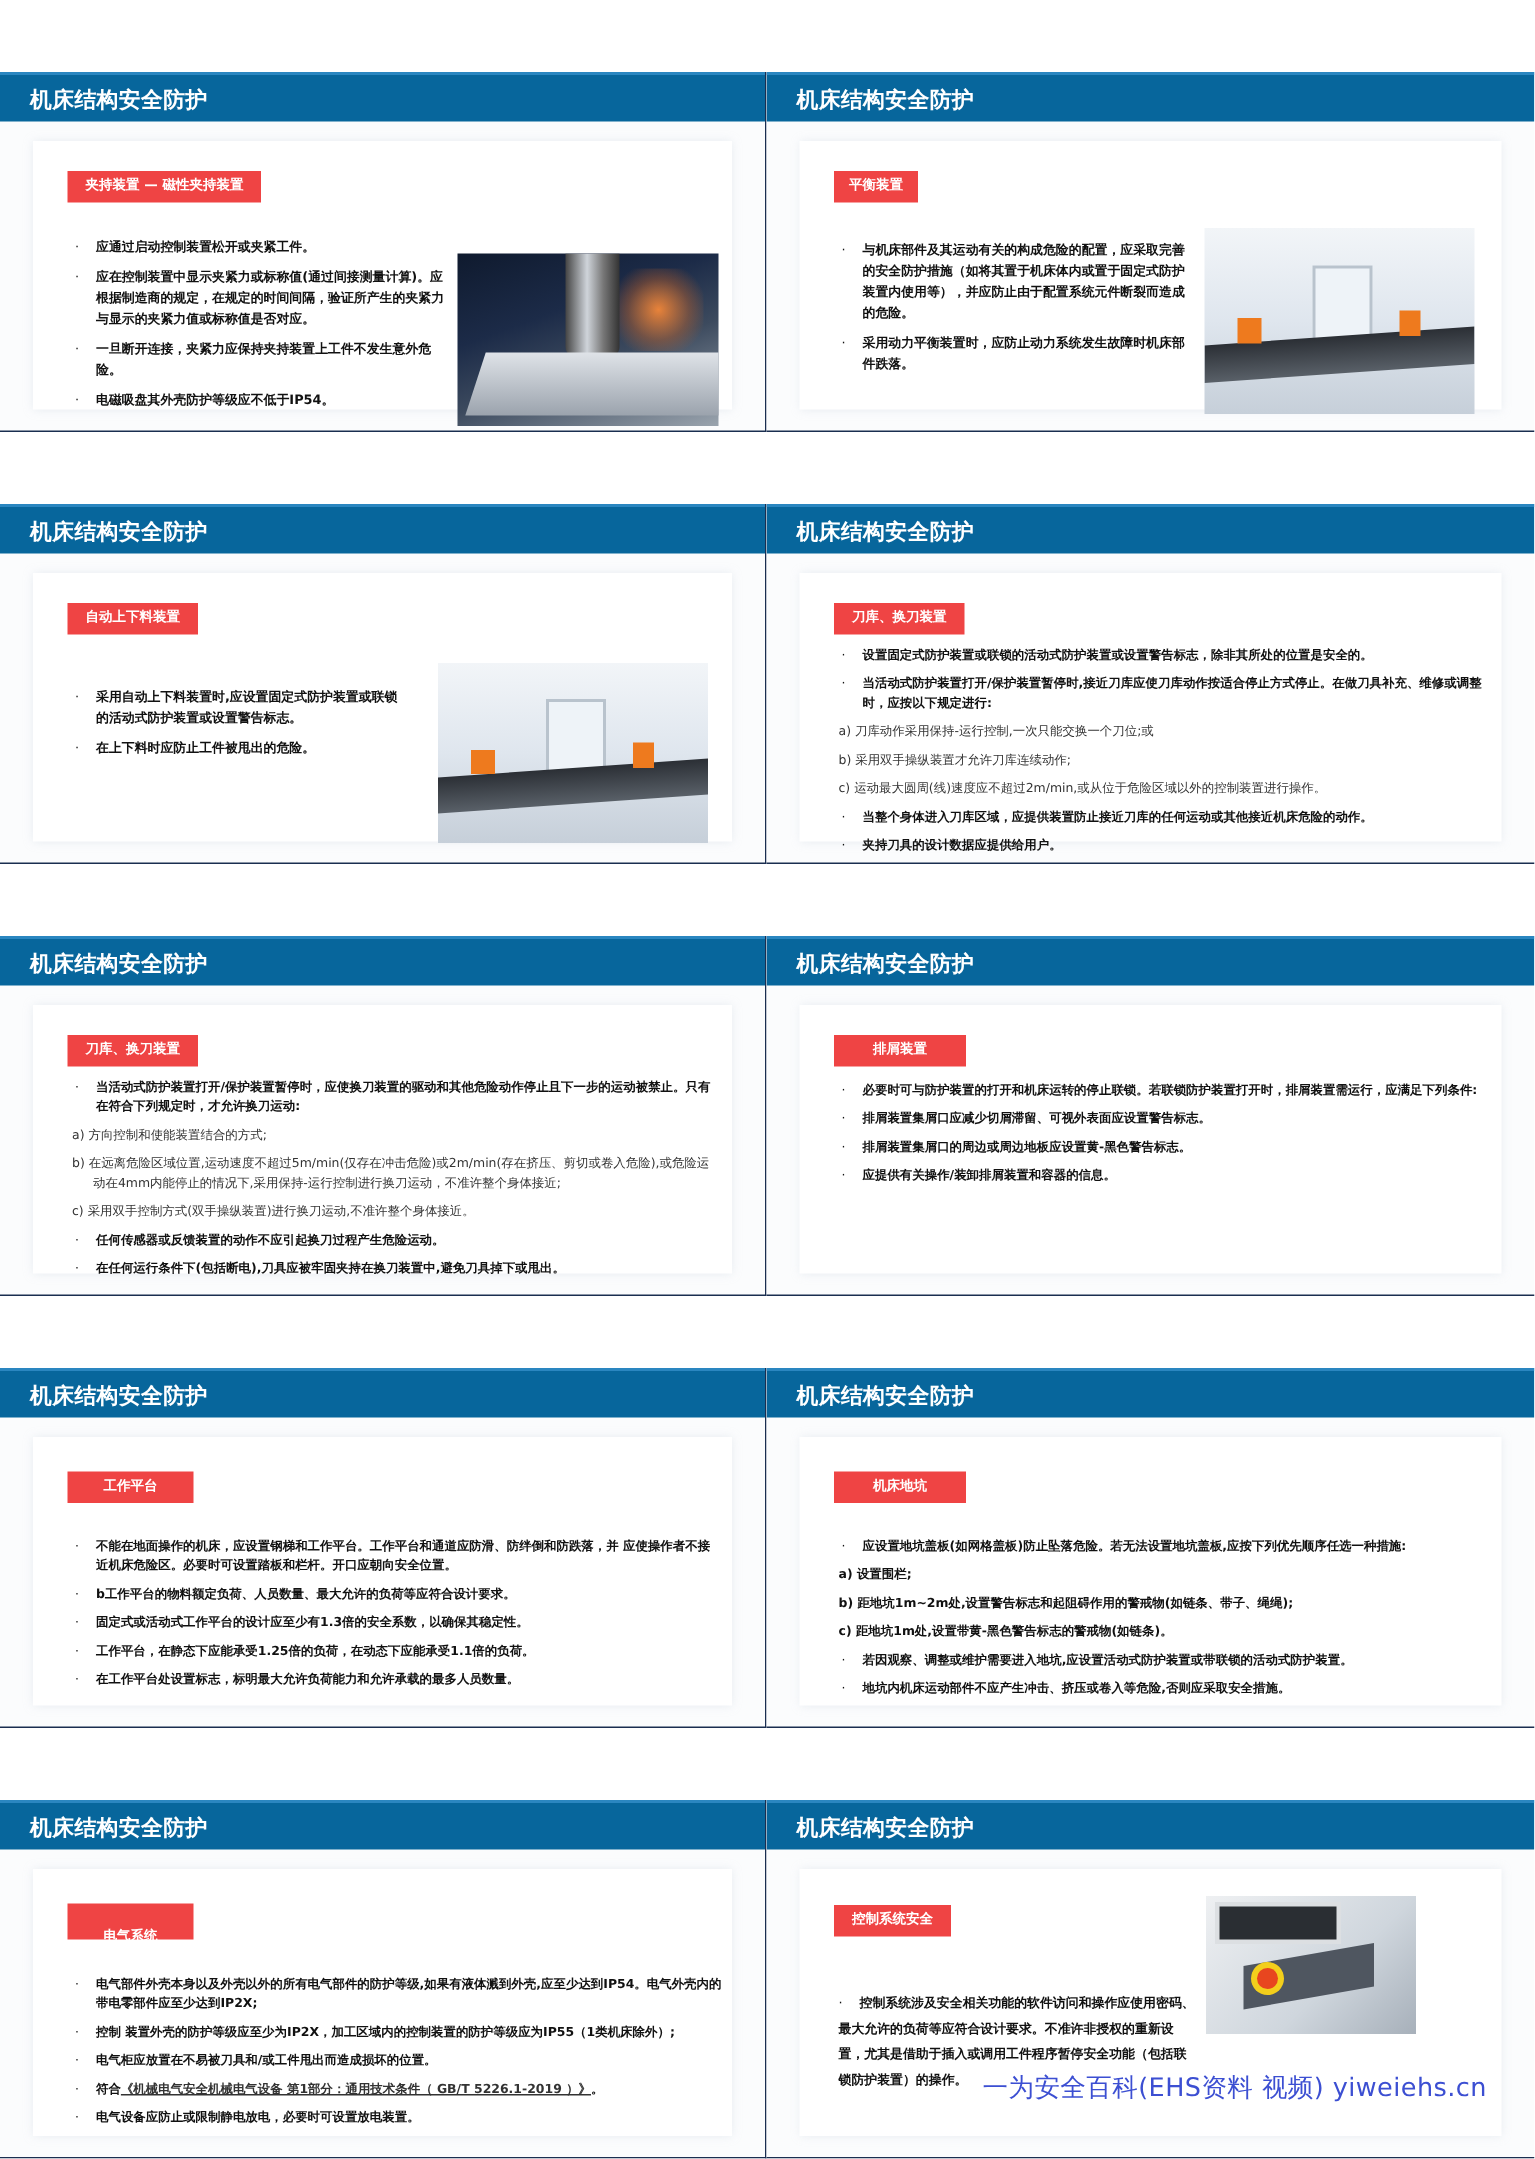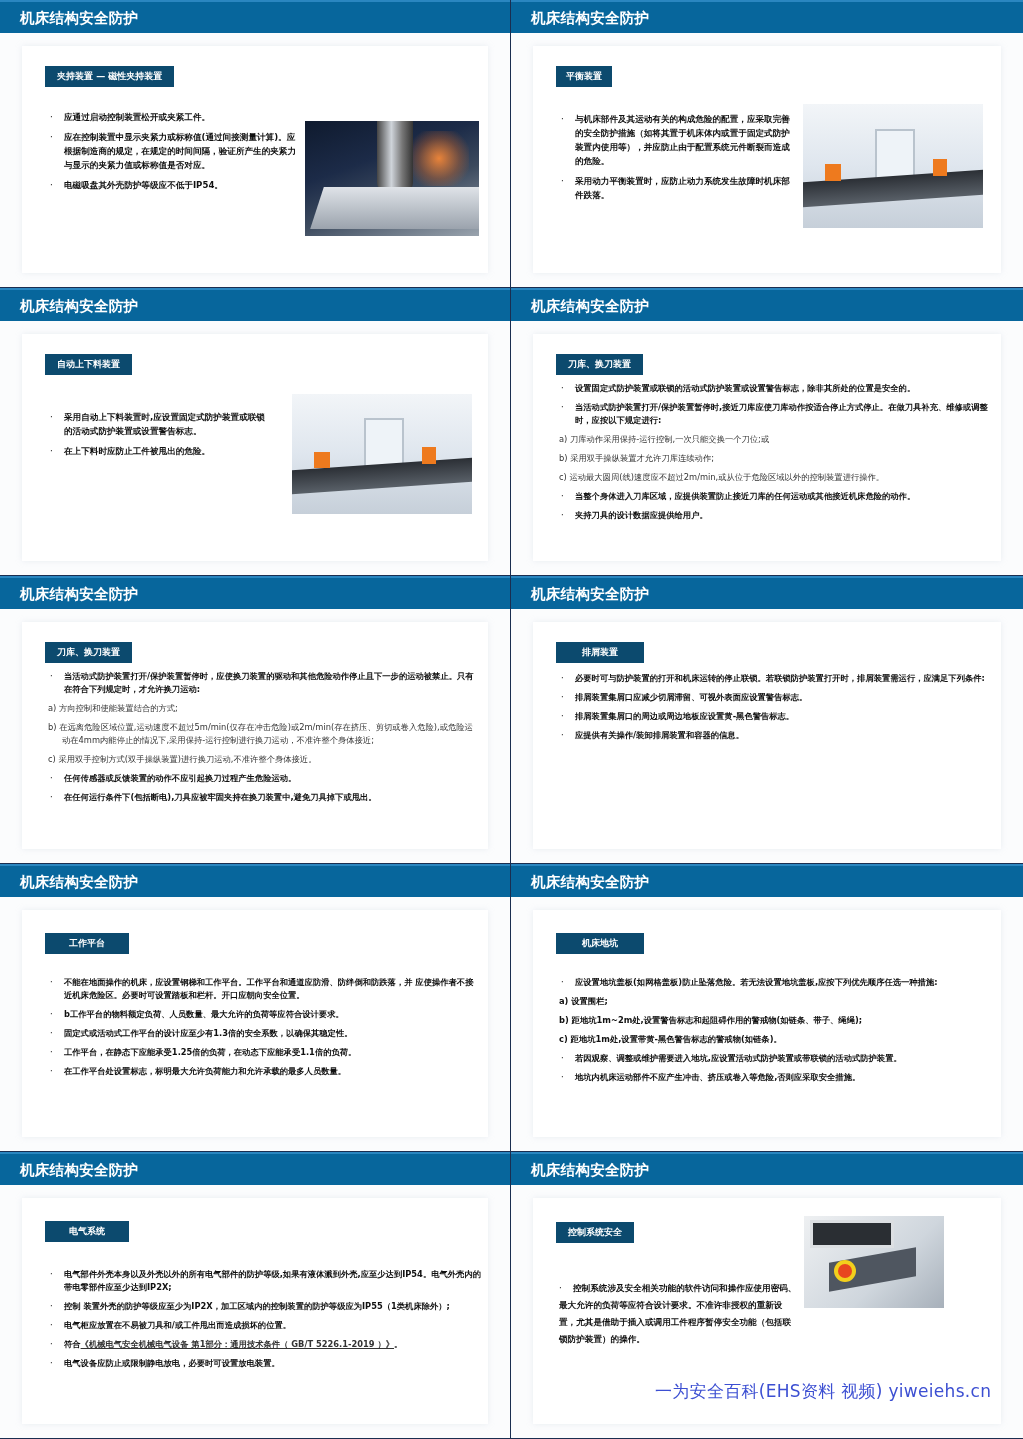--- a/index.html
+++ b/index.html
@@ -1,28 +1,28 @@
 <!DOCTYPE html>
 <html><head>
 <meta charset="utf-8">
 <style>
   * { box-sizing: border-box; margin: 0; padding: 0; }
   html, body { width: 1023px; height: 1439px; background: #fff; overflow: hidden; }
   body { font-family: "DejaVu Sans", "Liberation Sans", sans-serif; color: #111; }
   .grid { position: relative; width: 1023px; height: 1439px; display: grid;
     grid-template-columns: 511px 512px; grid-template-rows: 288px 288px 288px 288px 287px; }
   .slide { position: relative; overflow: hidden; background: #fbfcfd;
-    border-right: 1px solid #1a2e50; border-bottom: 1px solid #1a2e50; }
+    border-right: 1px solid #1a2e50; border-bottom: 1px solid #1a2e50; margin-top: 48px; }
   .slide:nth-child(2n) { border-right: none; }
   .hdr { position: absolute; left: 0; top: 0; right: 0; height: 33px; background: #07669c;
     border-top: 2px solid #2a86c0; }
   .hdr-title { position: absolute; left: 20px; top: 7px; color: #fff; font-weight: bold; font-size: 14.5px; letter-spacing: 0.3px; }
   .card { position: absolute; left: 22px; right: 22px; top: 46px; bottom: 14px; background: #fff;
     box-shadow: 0 0 6px rgba(200,210,220,0.35); }
-  .tag { position: absolute; left: 45px; top: 66px; height: 21px; background: #0c4a6e; color: #fff;
+  .tag { position: absolute; left: 45px; top: 66px; height: 21px; background: #ef4444; color: #fff;
     font-size: 9px; font-weight: bold; line-height: 21px; padding: 0 12px; white-space: nowrap; }
   .body { position: absolute; font-size: 8.6px; line-height: 14px; font-weight: bold; color: #111; }
   .body p { margin-bottom: 6px; }
   .body p.thin { font-weight: normal; color: #333; }
   .body p.b { padding-left: 16px; text-indent: -14px; }
   .b .dot { display: inline-block; width: 14px; text-indent: 0; font-weight: normal; }
   .ul { text-decoration: underline; color: #333; }
   .img { position: absolute; overflow: hidden; }
   .wm { position: absolute; left: 655px; top: 1380px; font-size: 17px; color: #3c4fd2; letter-spacing: 0.3px; white-space: nowrap; }
   
@@ -50,20 +50,21 @@
 
   <div class="slide">
     <div class="hdr">
         <div class="hdr-title">机床结构安全防护</div>
       </div>
     <div class="card"></div>
     <div class="tag">夹持装置 — 磁性夹持装置</div>
     <div class="body" style="left:48px; top:110px; width:255px;">
       <p class="b"><span class="dot">·</span><span>应通过启动控制装置松开或夹紧工件。</span></p>
       <p class="b"><span class="dot">·</span><span>应在控制装置中显示夹紧力或标称值(通过间接测量计算)。应根据制造商的规定，在规定的时间间隔，验证所产生的夹紧力与显示的夹紧力值或标称值是否对应。</span></p>
+      <p class="b"><span class="dot">·</span><span>一旦断开连接，夹紧力应保持夹持装置上工件不发生意外危险。</span></p>
       <p class="b"><span class="dot">·</span><span>电磁吸盘其外壳防护等级应不低于IP54。</span></p>
     </div>
     <div class="img mill" style="left:305px; top:121px; width:174px; height:115px;">
       <div class="glow"></div>
         <div class="spindle"></div>
         <div class="table"></div>
     </div>
   </div>
 
   <div class="slide">
@@ -178,21 +179,21 @@
       <p class="b"><span class="dot">·</span><span>若因观察、调整或维护需要进入地坑,应设置活动式防护装置或带联锁的活动式防护装置。</span></p>
       <p class="b"><span class="dot">·</span><span>地坑内机床运动部件不应产生冲击、挤压或卷入等危险,否则应采取安全措施。</span></p>
     </div>
   </div>
 
   <div class="slide">
     <div class="hdr">
         <div class="hdr-title">机床结构安全防护</div>
       </div>
     <div class="card"></div>
-    <div class="tag" style="padding:0 24px; top:69px;">电气系统</div>
+    <div class="tag" style="padding:12px 24px; top:69px;">电气系统</div>
     <div class="body" style="left:48px; top:116px; width:440px; font-size:8.3px; line-height:13px;">
       <p class="b"><span class="dot">·</span><span>电气部件外壳本身以及外壳以外的所有电气部件的防护等级,如果有液体溅到外壳,应至少达到IP54。电气外壳内的带电零部件应至少达到IP2X;</span></p>
       <p class="b"><span class="dot">·</span><span>控制 装置外壳的防护等级应至少为IP2X，加工区域内的控制装置的防护等级应为IP55（1类机床除外）;</span></p>
       <p class="b"><span class="dot">·</span><span>电气柜应放置在不易被刀具和/或工件甩出而造成损坏的位置。</span></p>
       <p class="b"><span class="dot">·</span><span>符合</span><span class="ul">《机械电气安全机械电气设备 第1部分：通用技术条件（ GB/T 5226.1-2019 ）》</span><span>。</span></p>
       <p class="b"><span class="dot">·</span><span>电气设备应防止或限制静电放电，必要时可设置放电装置。</span></p>
     </div>
   </div>
 
   <div class="slide">

